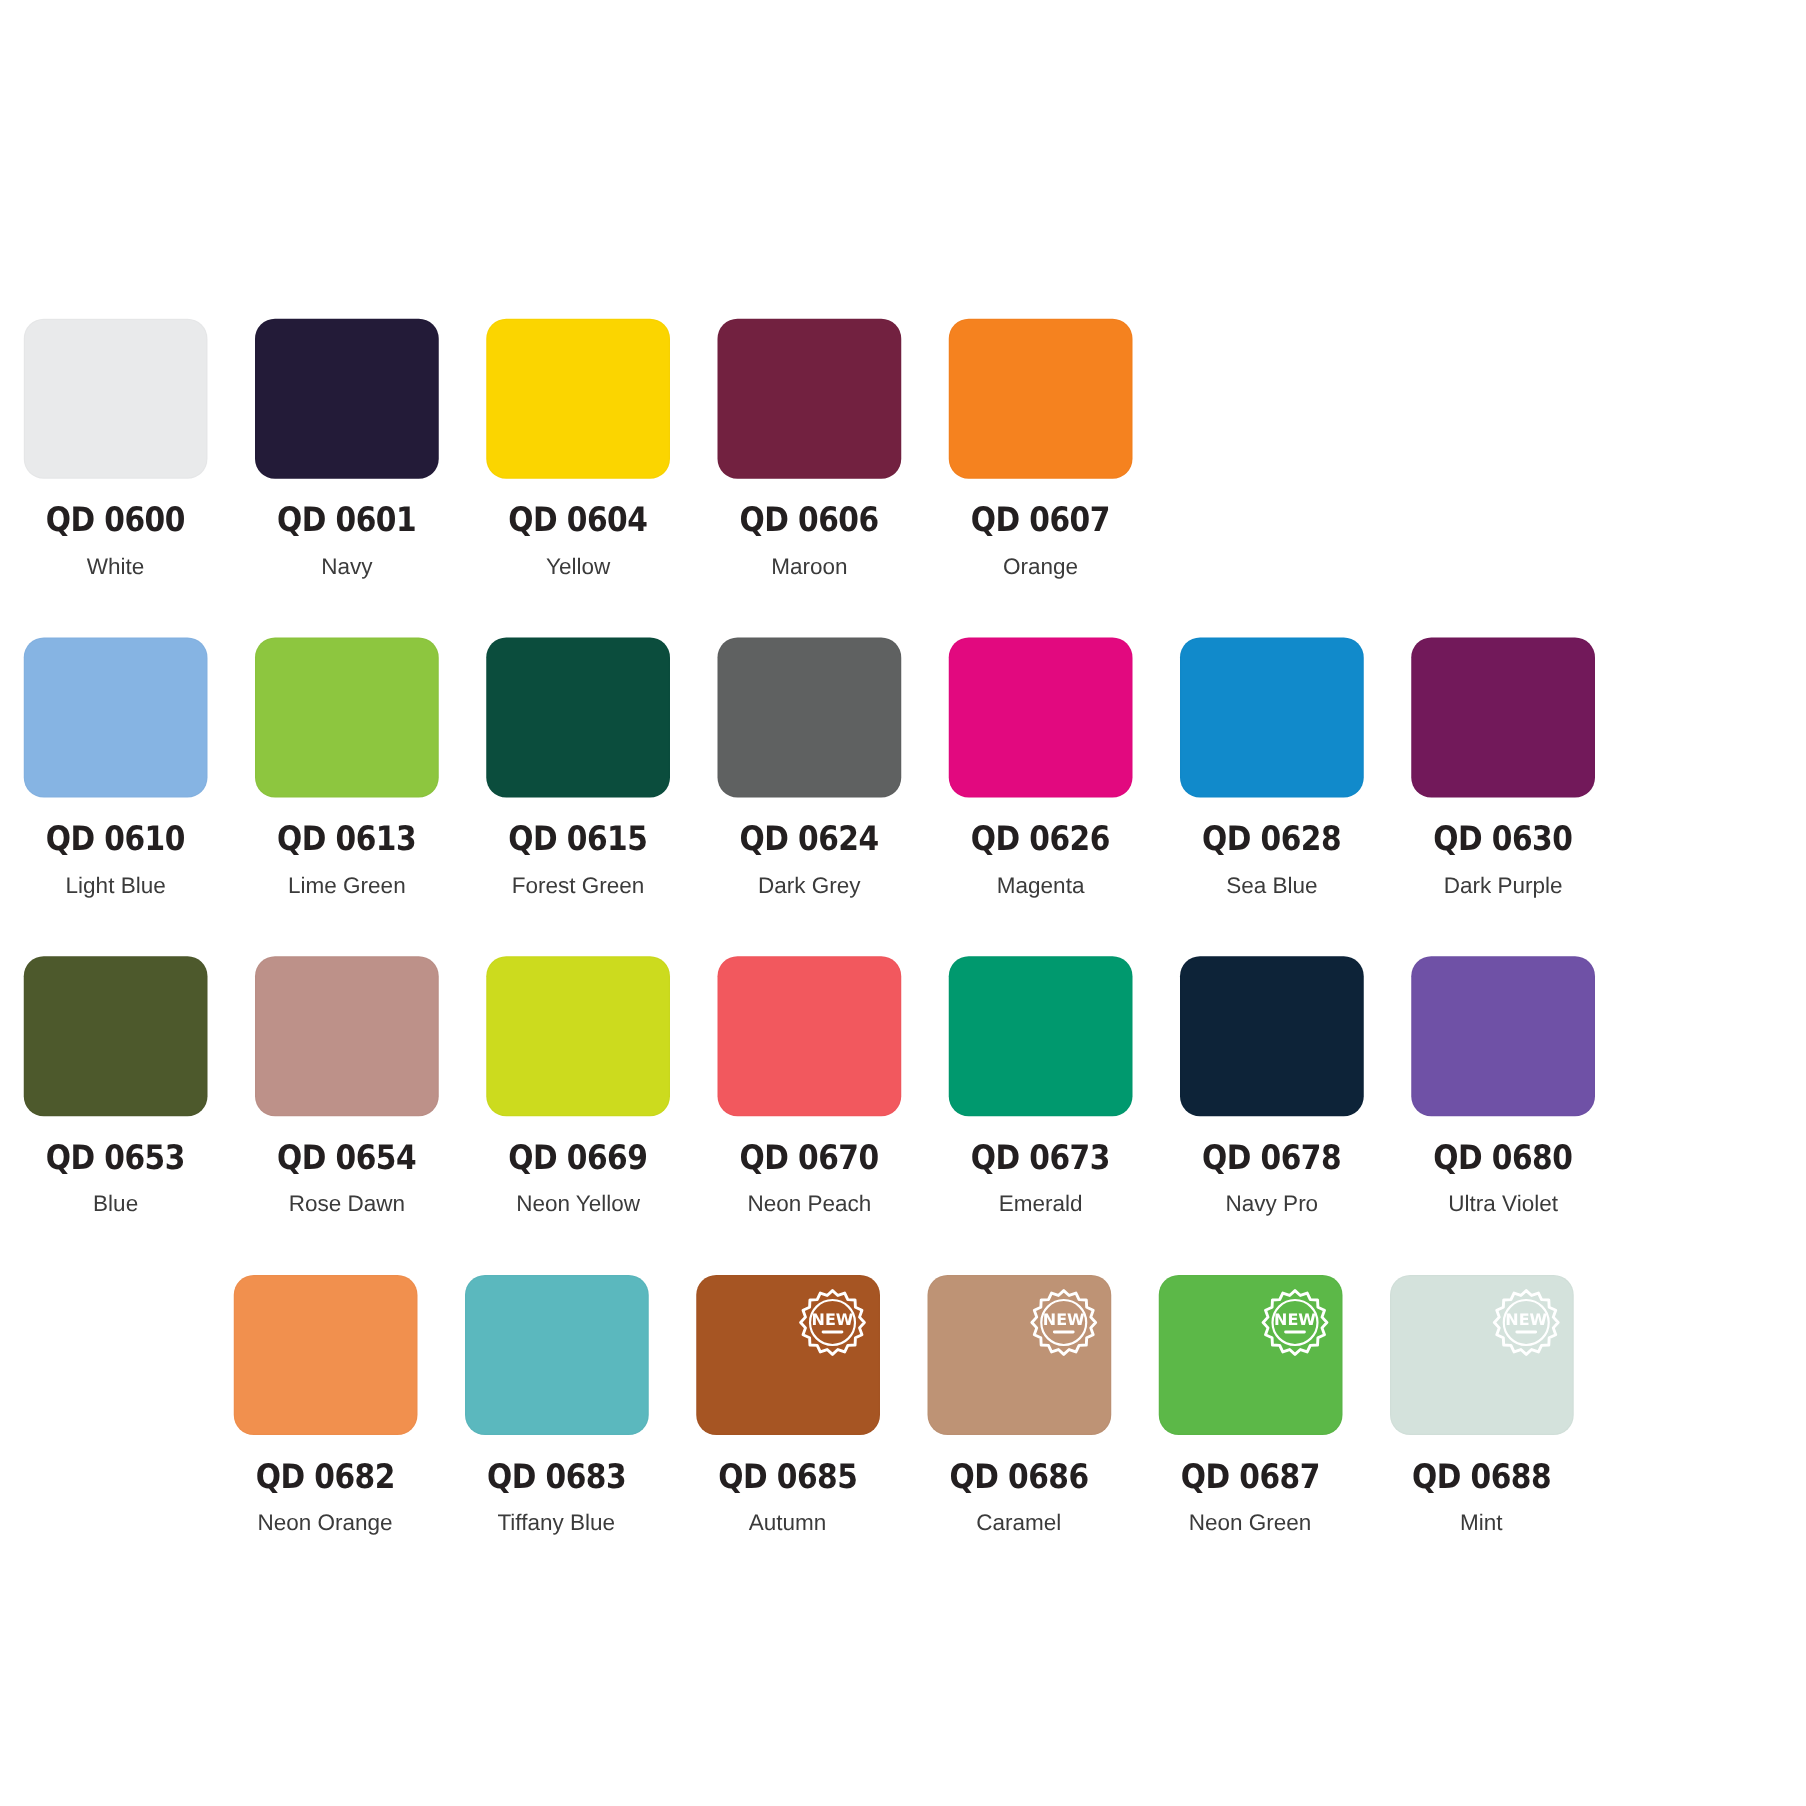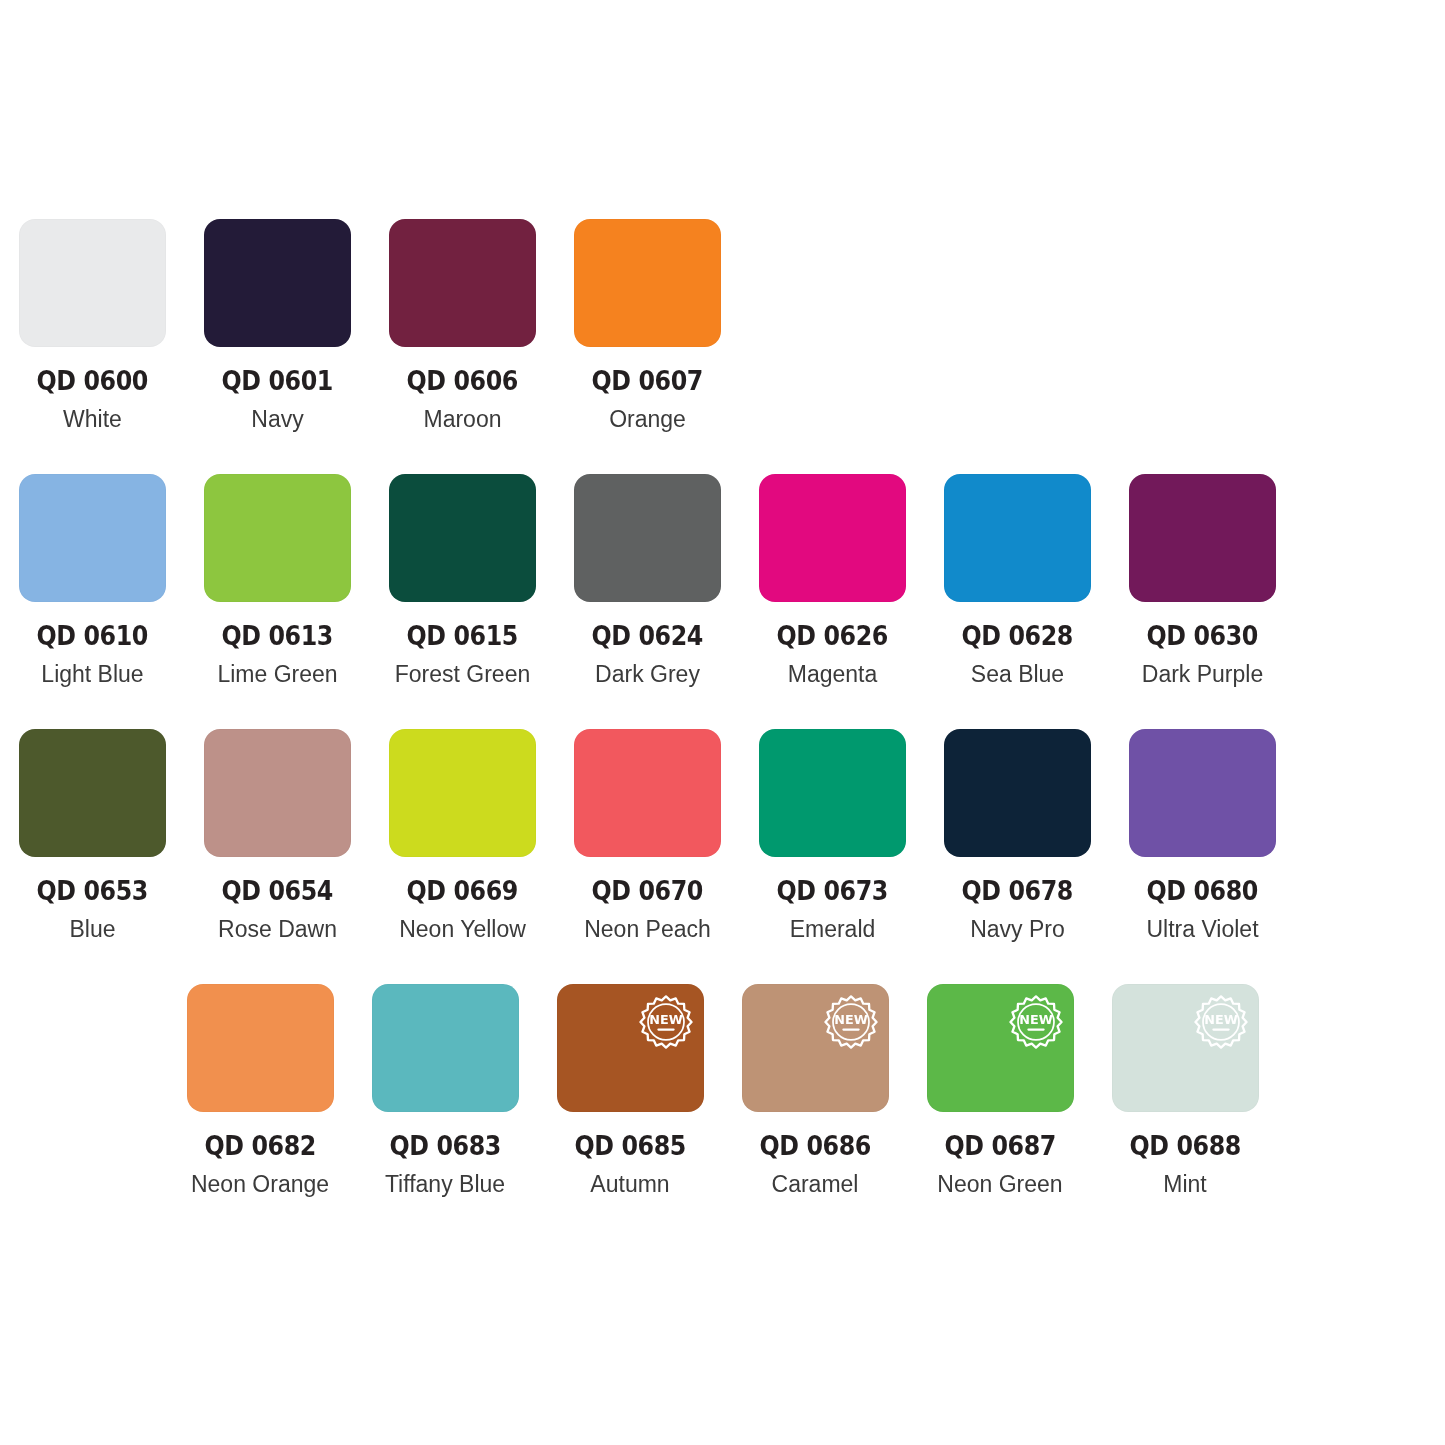--- a/index.html
+++ b/index.html
@@ -43,40 +43,41 @@
     display: flex;
     flex-direction: column;
     align-items: center;
   }
   .swatch {
     position: relative;
     width: 147px;
     height: 128px;
     border-radius: 16px;
     box-sizing: border-box;
+    margin-top: 36px;
   }
   .swatch.lightborder {
     box-shadow: inset 0 0 0 1px rgba(0,0,0,0.015);
   }
   .code {
     margin-top: 20px;
     font-family: "DejaVu Sans", sans-serif;
     font-weight: bold;
     font-size: 27px;
     letter-spacing: -0.5px;
     color: #231f20;
     white-space: nowrap;
     transform: scaleX(0.88);
     line-height: 1;
   }
   .name {
     margin-top: 14px;
     font-family: "Liberation Sans", sans-serif;
     font-weight: 400;
-    font-size: 23px;
+    font-size: 18px;
     color: #3b3b3b;
     white-space: nowrap;
     line-height: 1;
   }
   .newbadge {
     position: absolute;
     right: 9px;
     top: 9px;
     width: 58px;
     height: 58px;
@@ -98,20 +99,25 @@
           <div class="swatch lightborder" style="background: rgb(233, 234, 235);"></div>
           <div class="code">QD 0600</div>
           <div class="name">White</div>
         </div>
         <div class="cell">
           <div class="swatch lightborder" style="background: rgb(35, 27, 56);"></div>
           <div class="code">QD 0601</div>
           <div class="name">Navy</div>
         </div>
         <div class="cell">
+          <div class="swatch lightborder" style="background: rgb(251, 213, 0);"></div>
+          <div class="code">QD 0604</div>
+          <div class="name">Yellow</div>
+        </div>
+        <div class="cell">
           <div class="swatch lightborder" style="background: rgb(114, 33, 64);"></div>
           <div class="code">QD 0606</div>
           <div class="name">Maroon</div>
         </div>
         <div class="cell">
           <div class="swatch lightborder" style="background: rgb(245, 130, 31);"></div>
           <div class="code">QD 0607</div>
           <div class="name">Orange</div>
         </div>
       </div>

